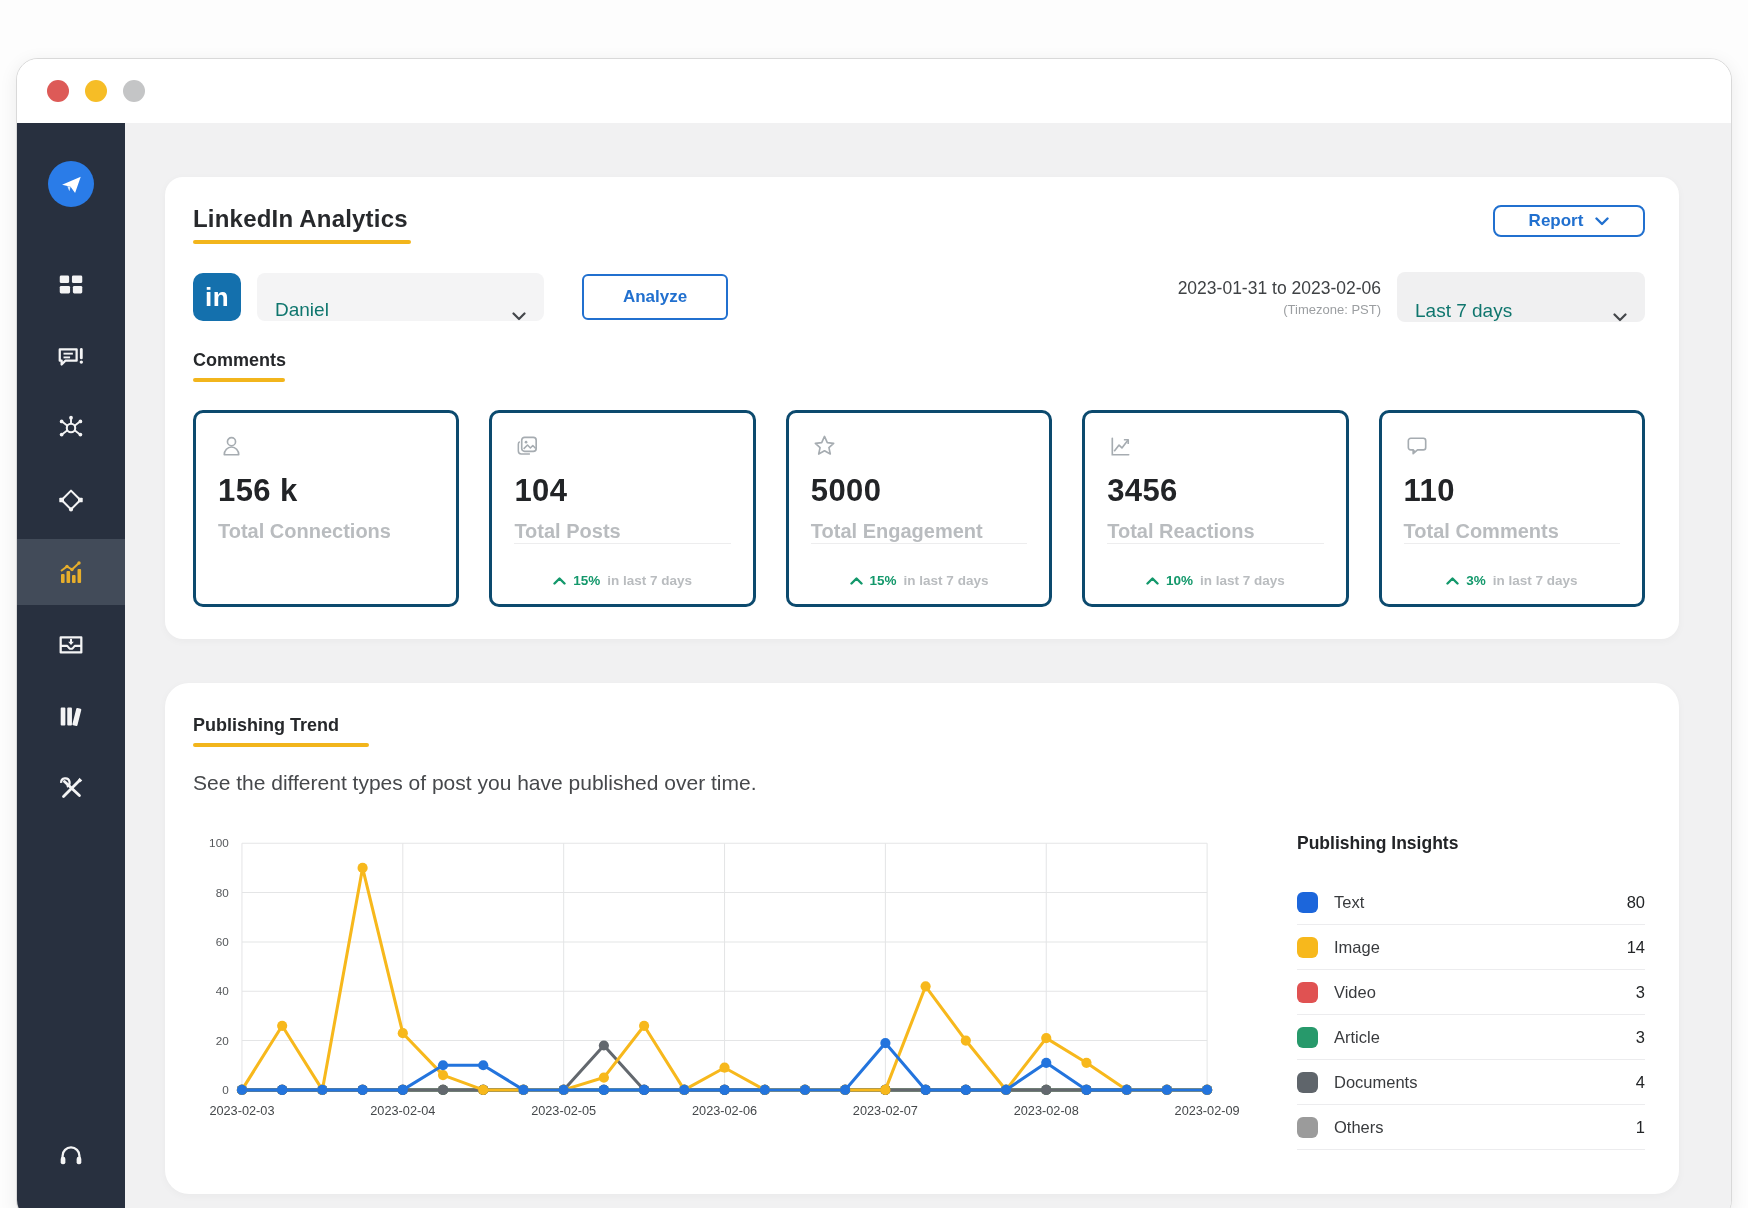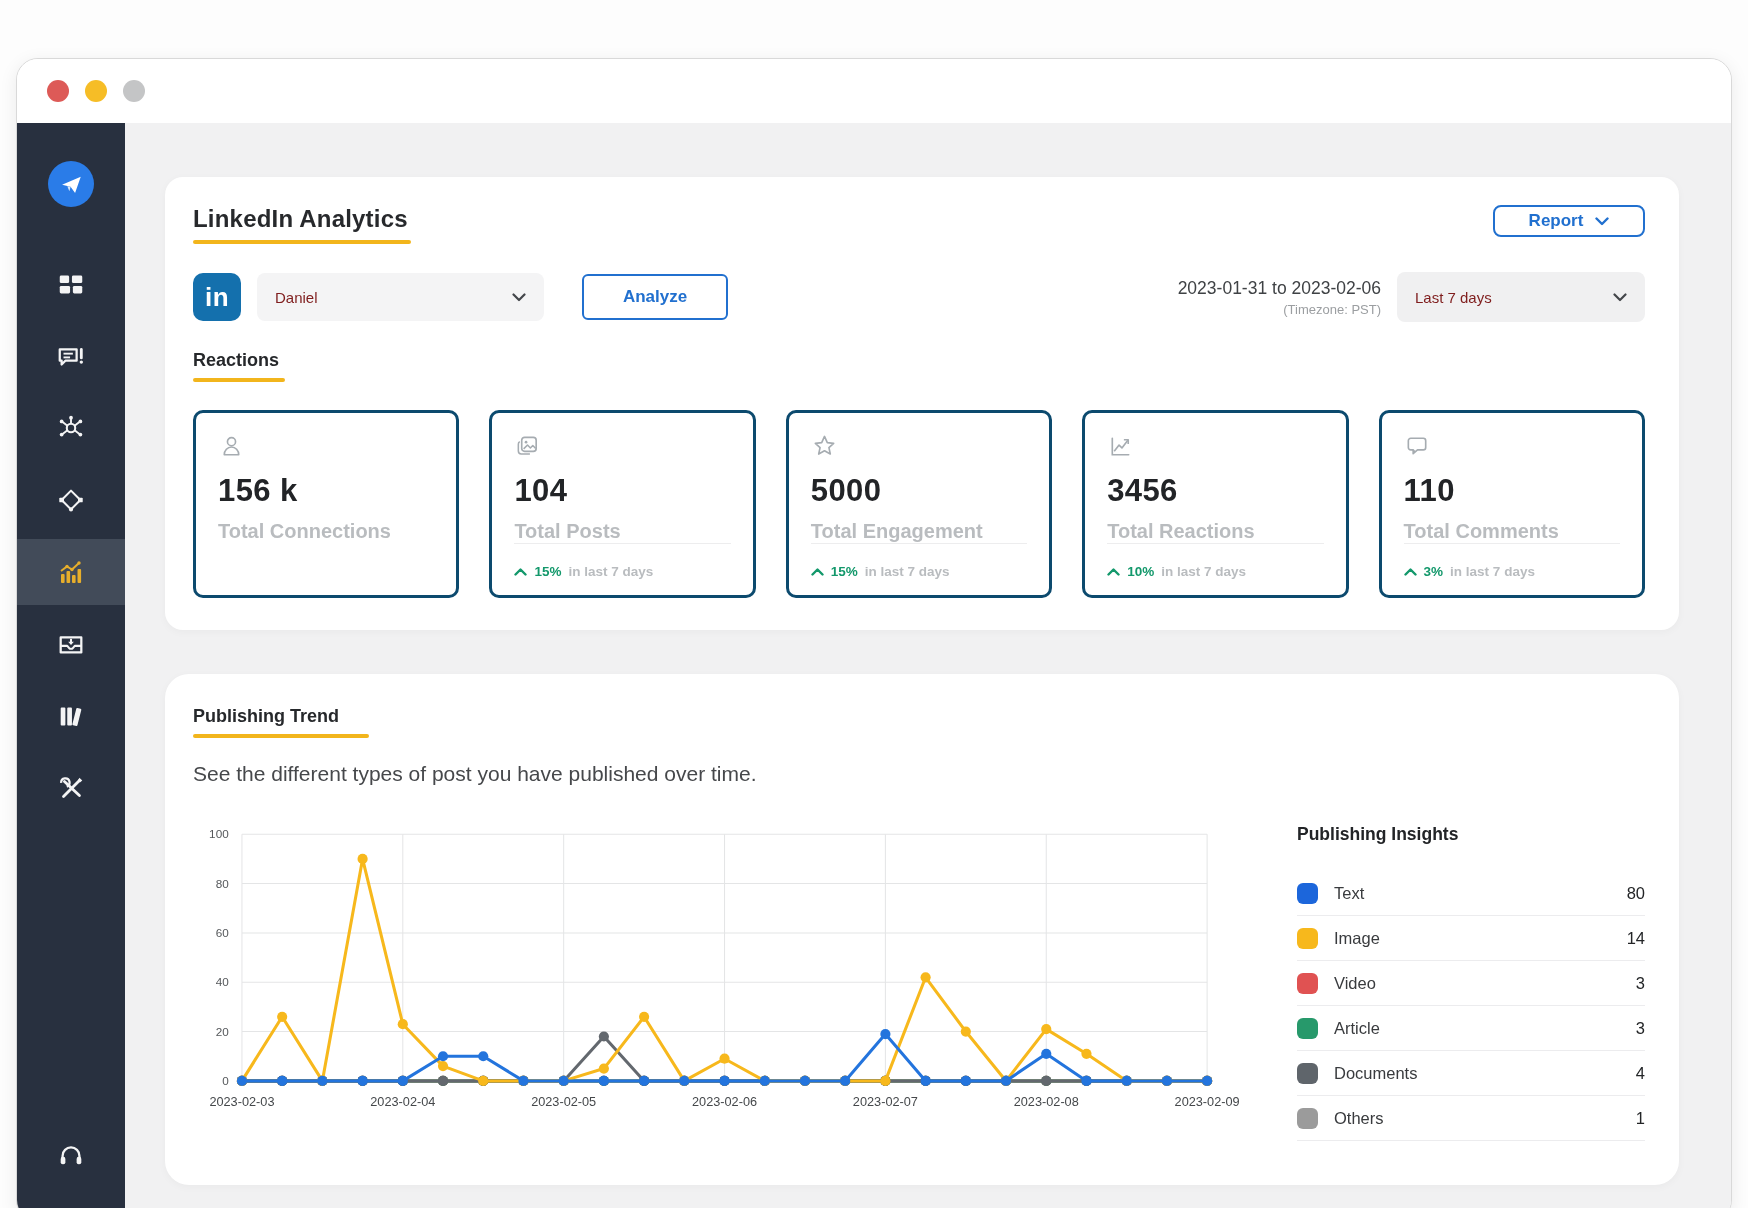--- a/index.html
+++ b/index.html
@@ -40,36 +40,36 @@
   .page-title { font-size:24px; font-weight:700; color:#27292c; letter-spacing:.2px; }
   .btn-outline {
     display:flex; align-items:center; justify-content:center; gap:12px;
     background:#fff; border:2px solid #2170cf; border-radius:8px; color:#2170cf;
     font-size:17px; font-weight:700; cursor:pointer; font-family:inherit;
   }
   .report-btn { width:152px; height:32px; }
 
   .controls { display:flex; align-items:center; margin-top:28px; }
   .li-badge { width:48px; height:48px; border-radius:10px; background:#1470ad; color:#fff; display:flex; align-items:center; justify-content:center; font-size:26px; font-weight:800; letter-spacing:.5px; flex:0 0 auto; }
-  .select { background:#f4f4f5; border-radius:8px; height:48px; display:flex; align-items:center; justify-content:space-between; padding:0 18px; cursor:pointer; color:#7f1d1d; font-size:15px; }
+  .select { background:#f4f4f5; border-radius:8px; height:48px; display:flex; align-items:flex-end; justify-content:space-between; padding:0 18px; cursor:pointer; color:#0f766e; font-size:19px; }
   .account-select { width:287px; margin-left:16px; }
   .analyze-btn { width:146px; height:46px; margin-left:38px; border-radius:6px; }
   .date-block { margin-left:auto; text-align:right; margin-right:16px; }
   .date-range { font-size:17.5px; color:#3f4245; }
   .timezone { font-size:13px; color:#9b9ea1; margin-top:3px; }
   .period-select { width:248px; height:50px; background:#f0f0f1; }
 
   .overview-heading, .section-heading { font-size:18px; font-weight:700; color:#26282b; }
   .overview-wrap { margin-top:28px; }
 
   .cards { display:grid; grid-template-columns:repeat(5,1fr); gap:30px; margin-top:28px; }
   .card { border:3px solid #0c4a6e; border-radius:10px; background:#fff; padding:20px 22px 16px 22px; min-height:178px; display:flex; flex-direction:column; }
   .card-value { font-size:31px; font-weight:800; color:#222427; margin-top:13px; letter-spacing:.4px; }
   .card-label { font-size:20px; font-weight:600; color:#b9bcbf; margin-top:11px; }
-  .card-trend { border-top:1px solid #ededee; margin-top:auto; padding-top:20px; display:flex; align-items:center; gap:7px; font-size:13.5px; }
+  .card-trend { border-top:1px solid #ededee; margin-top:auto; padding-top:29px; display:flex; align-items:center; gap:7px; font-size:13.5px;justify-content:center; }
   .trend-pct { color:#13986b; font-weight:800; }
   .trend-sfx { color:#b9bcbf; font-weight:600; }
 
   .desc { font-size:21px; color:#46484b; margin-top:24px; }
   .pt-content { display:flex; margin-top:34px; gap:44px; }
   .chart-box { flex:1; min-width:0; }
   .chart-box svg { width:100%; height:auto; overflow:visible; display:block; }
   .tick { font-size:11.5px; fill:#55585b; font-family:"Liberation Sans", sans-serif; }
   .xlab { font-size:12.5px; fill:#45484b; font-family:"Liberation Sans", sans-serif; }
 
@@ -223,21 +223,21 @@
             </div>
             <div class="select period-select">
               <span>Last 7 days</span>
               <svg width="14" height="9" viewBox="0 0 14 9">
                   <path d="M1.5 1.5 L7 7 L12.5 1.5" fill="none" stroke="#43464a" stroke-width="2.2" stroke-linecap="round" stroke-linejoin="round"></path>
                 </svg>
             </div>
           </div>
 
           <div class="overview-wrap">
-            <div class="overview-heading">Reactions</div>
+            <div class="overview-heading">Comments</div>
             <span class="yellow-bar" style="width:92px"></span>
           </div>
 
           <div class="cards">
 
             <div class="card">
               <svg class="card-icon" width="27" height="27" viewBox="0 0 28 28">
                 <circle cx="14" cy="9" r="4.2" fill="none" stroke="#a6acb1" stroke-width="1.7"></circle>
                 <path d="M6.5 22.5 a7.5 8 0 0 1 15 0 z" fill="none" stroke="#a6acb1" stroke-width="1.7" stroke-linejoin="round"></path>
               </svg>

